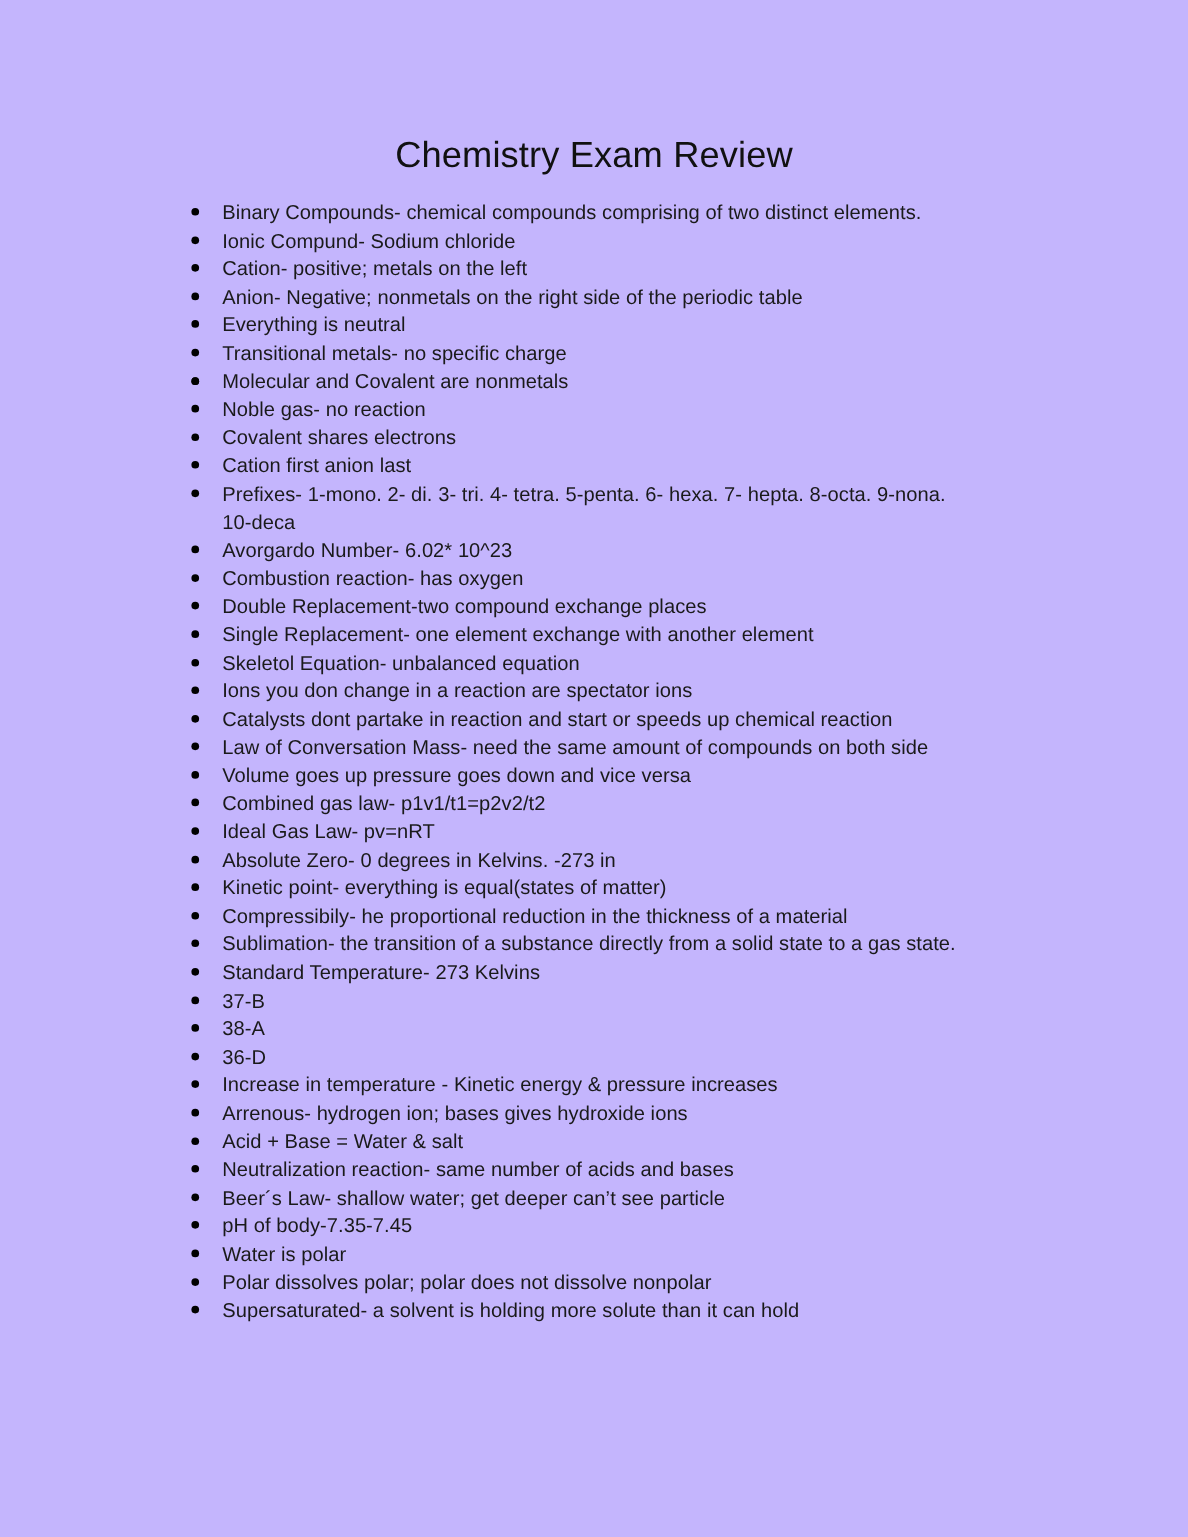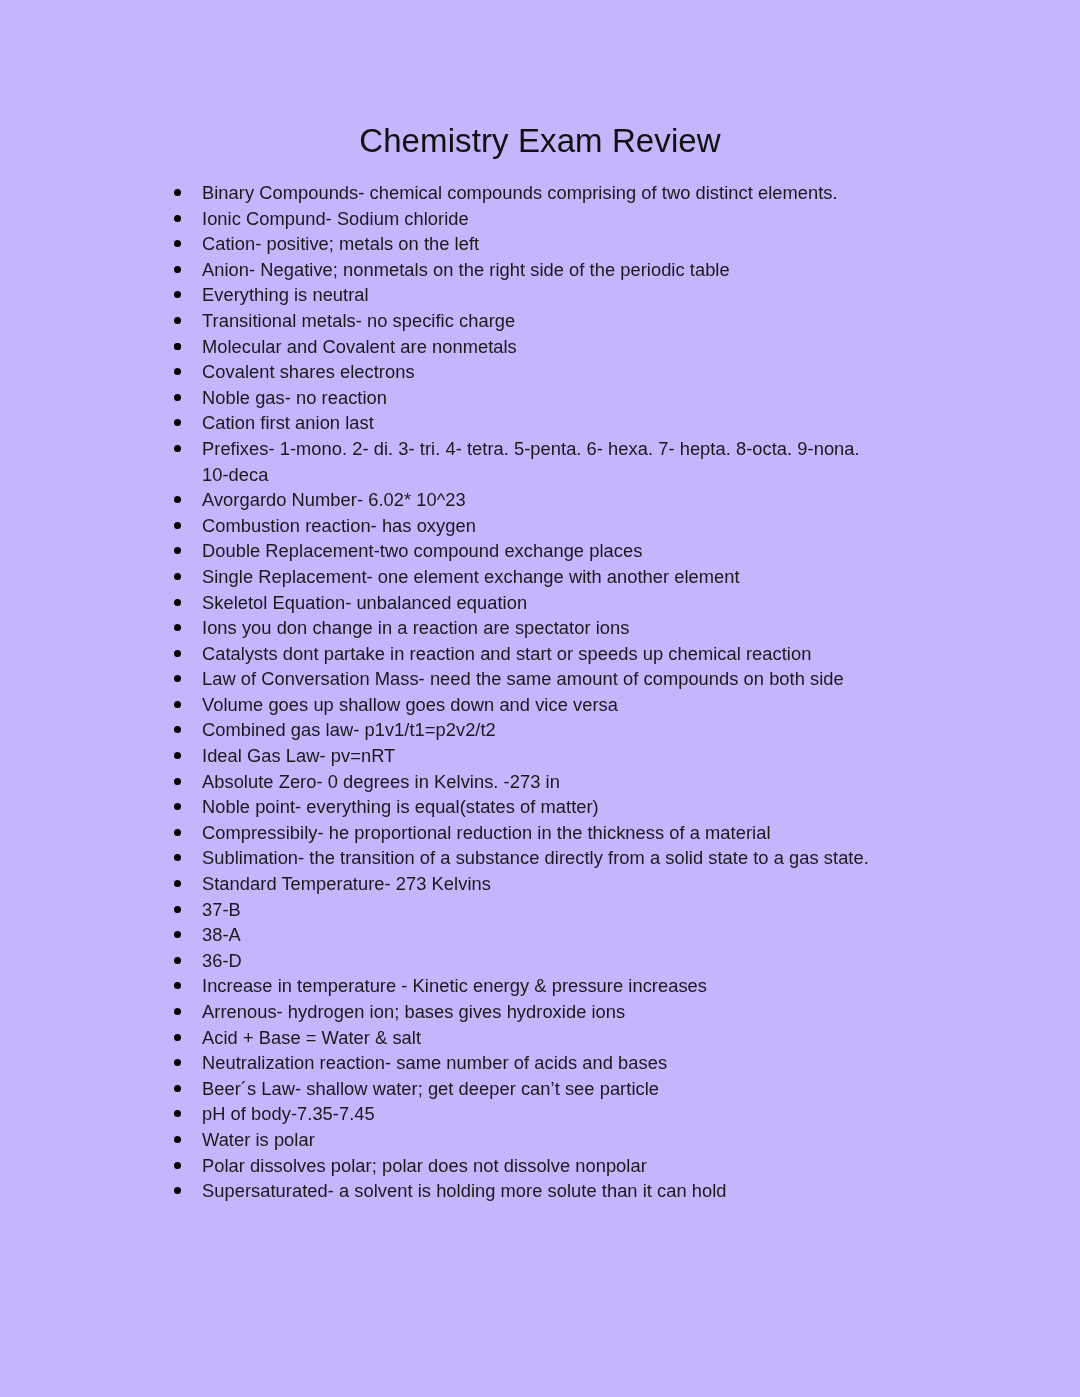--- a/index.html
+++ b/index.html
@@ -76,38 +76,38 @@
 
   <ul class="notes-list">
       <li class="note-item"><span class="bullet"></span><span class="note-text">Binary Compounds- chemical compounds comprising of two distinct elements.</span></li>
       <li class="note-item"><span class="bullet"></span><span class="note-text">Ionic Compund- Sodium chloride</span></li>
       <li class="note-item"><span class="bullet"></span><span class="note-text">Cation- positive; metals on the left</span></li>
       <li class="note-item"><span class="bullet"></span><span class="note-text">Anion- Negative; nonmetals on the right side of the periodic table</span></li>
       <li class="note-item"><span class="bullet"></span><span class="note-text">Everything is neutral</span></li>
       <li class="note-item"><span class="bullet"></span><span class="note-text">Transitional metals- no specific charge</span></li>
       <li class="note-item"><span class="bullet"></span></li>
       <li class="note-item"><span class="bullet"></span><span class="note-text">Molecular and Covalent are nonmetals</span></li>
+      <li class="note-item"><span class="bullet"></span><span class="note-text">Noble gas- no reaction</span></li>
       <li class="note-item"><span class="bullet"></span><span class="note-text">Covalent shares electrons</span></li>
-      <li class="note-item"><span class="bullet"></span><span class="note-text">Noble gas- no reaction</span></li>
       <li class="note-item"><span class="bullet"></span><span class="note-text">Cation first anion last</span></li>
       <li class="note-item"><span class="bullet"></span><span class="note-text">Prefixes- 1-mono. 2- di. 3- tri. 4- tetra. 5-penta. 6- hexa. 7- hepta. 8-octa. 9-nona.
 10-deca</span></li>
       <li class="note-item"><span class="bullet"></span><span class="note-text">Avorgardo Number- 6.02* 10^23</span></li>
       <li class="note-item"><span class="bullet"></span><span class="note-text">Combustion reaction- has oxygen</span></li>
       <li class="note-item"><span class="bullet"></span><span class="note-text">Double Replacement-two compound exchange places</span></li>
       <li class="note-item"><span class="bullet"></span><span class="note-text">Single Replacement- one element exchange with another element</span></li>
       <li class="note-item"><span class="bullet"></span><span class="note-text">Skeletol Equation- unbalanced equation</span></li>
       <li class="note-item"><span class="bullet"></span><span class="note-text">Ions you don change in a reaction are spectator ions</span></li>
       <li class="note-item"><span class="bullet"></span><span class="note-text">Catalysts dont partake in reaction and start or speeds up chemical reaction</span></li>
       <li class="note-item"><span class="bullet"></span><span class="note-text">Law of Conversation Mass- need the same amount of compounds on both side</span></li>
-      <li class="note-item"><span class="bullet"></span><span class="note-text">Volume goes up shallow goes down and vice versa</span></li>
+      <li class="note-item"><span class="bullet"></span><span class="note-text">Volume goes up pressure goes down and vice versa</span></li>
       <li class="note-item"><span class="bullet"></span><span class="note-text">Combined gas law- p1v1/t1=p2v2/t2</span></li>
       <li class="note-item"><span class="bullet"></span><span class="note-text">Ideal Gas Law- pv=nRT</span></li>
       <li class="note-item"><span class="bullet"></span><span class="note-text">Absolute Zero- 0 degrees in Kelvins. -273 in</span></li>
-      <li class="note-item"><span class="bullet"></span><span class="note-text">Noble point- everything is equal(states of matter)</span></li>
+      <li class="note-item"><span class="bullet"></span><span class="note-text">Kinetic point- everything is equal(states of matter)</span></li>
       <li class="note-item"><span class="bullet"></span><span class="note-text">Compressibily- he proportional reduction in the thickness of a material</span></li>
       <li class="note-item"><span class="bullet"></span><span class="note-text">Sublimation- the transition of a substance directly from a solid state to a gas state.</span></li>
       <li class="note-item"><span class="bullet"></span><span class="note-text">Standard Temperature- 273 Kelvins</span></li>
       <li class="note-item"><span class="bullet"></span><span class="note-text">37-B</span></li>
       <li class="note-item"><span class="bullet"></span><span class="note-text">38-A</span></li>
       <li class="note-item"><span class="bullet"></span><span class="note-text">36-D</span></li>
       <li class="note-item"><span class="bullet"></span><span class="note-text">Increase in temperature - Kinetic energy &amp; pressure increases</span></li>
       <li class="note-item"><span class="bullet"></span><span class="note-text">Arrenous- hydrogen ion; bases gives hydroxide ions</span></li>
       <li class="note-item"><span class="bullet"></span><span class="note-text">Acid + Base = Water &amp; salt</span></li>
       <li class="note-item"><span class="bullet"></span><span class="note-text">Neutralization reaction- same number of acids and bases</span></li>

